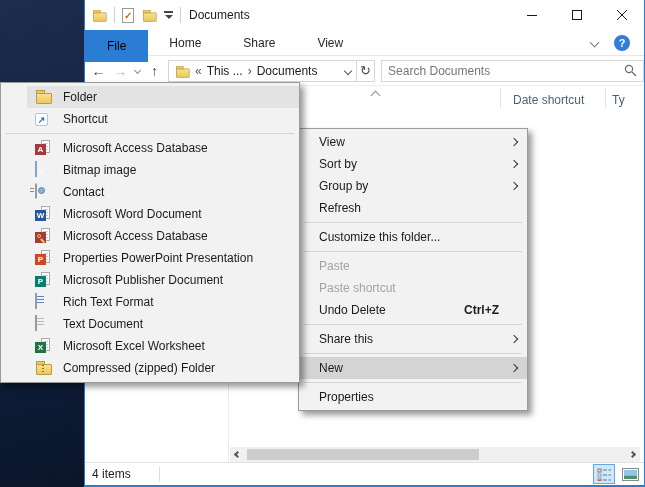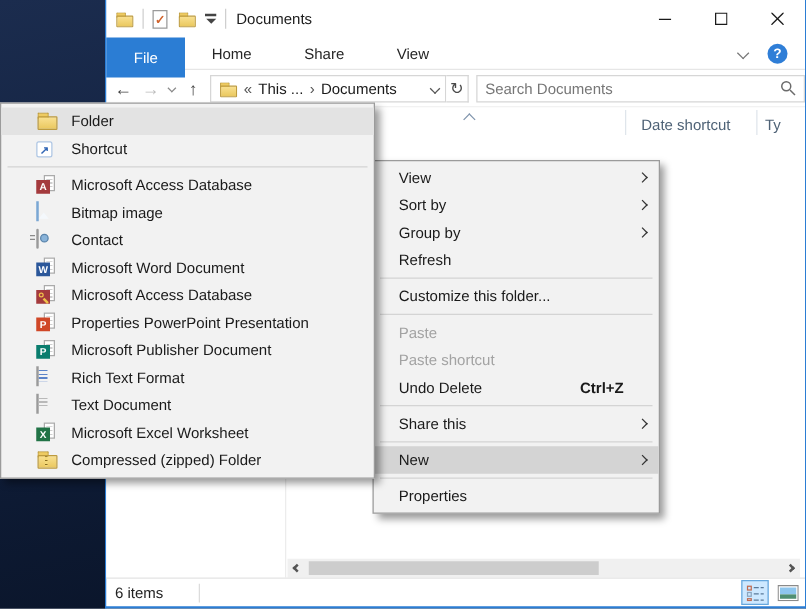--- a/index.html
+++ b/index.html
@@ -35,21 +35,21 @@
   .prop-icon { position:relative; width:12px; height:15px; background:#fff; border:1px solid #9a9a9a; }
   .prop-icon::after { content:"✓"; position:absolute; left:1px; top:1px; font-size:10px; font-weight:bold; color:#d0622b; }
 
   .qat-chev { display:flex; flex-direction:column; align-items:center; }
   .qat-chev .bar { width:9px; height:0; border-top:2px solid #444; }
   .qat-chev .tri { margin-top:2px; width:0; height:0; border-left:4px solid transparent; border-right:4px solid transparent; border-top:4px solid #444; }
 
   
   .ribbon { height:26px; flex:0 0 26px; display:flex; align-items:stretch; border-bottom:1px solid #e6e6e6; }
   .tab { display:flex; align-items:center; padding:0 21px; color:#262626; }
-  .tab.file { background:#2b7dd4; color:#ffffff; padding:16px 22px; }
+  .tab.file { background:#2b7dd4; color:#000000; padding:16px 22px; }
   .ribbon-right { margin-left:auto; display:flex; align-items:center; gap:16px; padding-right:14px; }
   .chev { width:7px; height:7px; border-right:1px solid #777; border-bottom:1px solid #777; transform:rotate(45deg); }
   .help-circle { width:16px; height:16px; border-radius:50%; background:#2f7ed7; color:#fff; font-size:11px; font-weight:bold;
     display:flex; align-items:center; justify-content:center; }
 
   
   .addressbar { height:30px; flex:0 0 30px; display:flex; align-items:center; border-bottom:1px solid #eeeeee; }
   .nav-btns { display:flex; align-items:center; gap:3px; padding:0 4px; }
   .nav-arrow { width:19px; height:22px; display:flex; align-items:center; justify-content:center; font-size:14px; color:#444; }
   .nav-arrow.disabled { color:#bdbdbd; }
@@ -100,21 +100,21 @@
   .menu-item { height:22px; display:flex; align-items:center; padding:0 10px 0 20px; position:relative; }
   .menu-item .lbl { flex:0 1 auto; }
   .menu-item .sc { margin-left:auto; padding-right:18px;font-weight:bold; }
   .menu-item .arrow { position:absolute; right:10px; width:6px; height:6px;
     border-right:1.3px solid #333; border-bottom:1.3px solid #333; transform:rotate(-45deg); }
   .menu-item.disabled { color:#a3a3a3; }
   .menu-item.hl { background:#d4d4d4; }
   .menu-sep { height:0; border-top:1px solid #d4d4d4; margin:3px 5px; }
 
   .submenu { left:0; top:82px; width:300px; z-index:6; padding:3px 0; }
-  .sub-item { height:22px; display:flex; align-items:center; padding-left:28px; gap:12px; }
+  .sub-item { height:22px; display:flex; align-items:center; padding-left:8px; gap:12px;margin-left:26px; }
   .sub-item.hl { background:#e3e3e3; }
 
   
   .fi { position:relative; width:16px; height:16px; flex:0 0 16px; }
   .zipline { position:absolute; left:7px; top:5px; width:2px; height:8px; z-index:2;
     background:repeating-linear-gradient(180deg,#8a6d1f 0 1px,#f3d979 1px 3px); }
   .shortcut-sq { width:13px; height:13px; margin-top:2px; background:#fff; border:1px solid #aec6e4; border-radius:2px;
     display:flex; align-items:center; justify-content:center; color:#3166b5; font-weight:bold; font-size:9px; }
   .ofi .pg { position:absolute; right:1px; top:0; width:9px; height:13px; background:#fff; border:1px solid #ababab; }
   .ofi .pg::after { content:""; position:absolute; left:1px; top:2px; width:5px; height:8px;
@@ -233,21 +233,21 @@
         <div class="hs-track">
           <div class="hs-thumb"></div>
         </div>
         <div class="hs-arrow right">
             <span class="c"></span>
           </div>
       </div>
     </div>
 
     <div class="statusbar">
-      <span class="status-count">6 items</span>
+      <span class="status-count">4 items</span>
       <span class="status-sep"></span>
       <div class="view-btns">
         <div class="view-btn selected">
           <svg class="vico" width="15" height="13" viewBox="0 0 15 13">
             <rect x="1" y="1" width="3" height="3" fill="none" stroke="#c1694f" stroke-width="1"></rect>
             <rect x="1" y="6" width="3" height="3" fill="none" stroke="#8aa5c0" stroke-width="1"></rect>
             <rect x="1" y="11" width="3" height="1.5" fill="none" stroke="#c1694f" stroke-width="1"></rect>
             <g stroke="#5a7a9a" stroke-width="1">
               <line x1="6" y1="2" x2="10" y2="2"></line>
                 <line x1="11.5" y1="2" x2="14" y2="2"></line>

